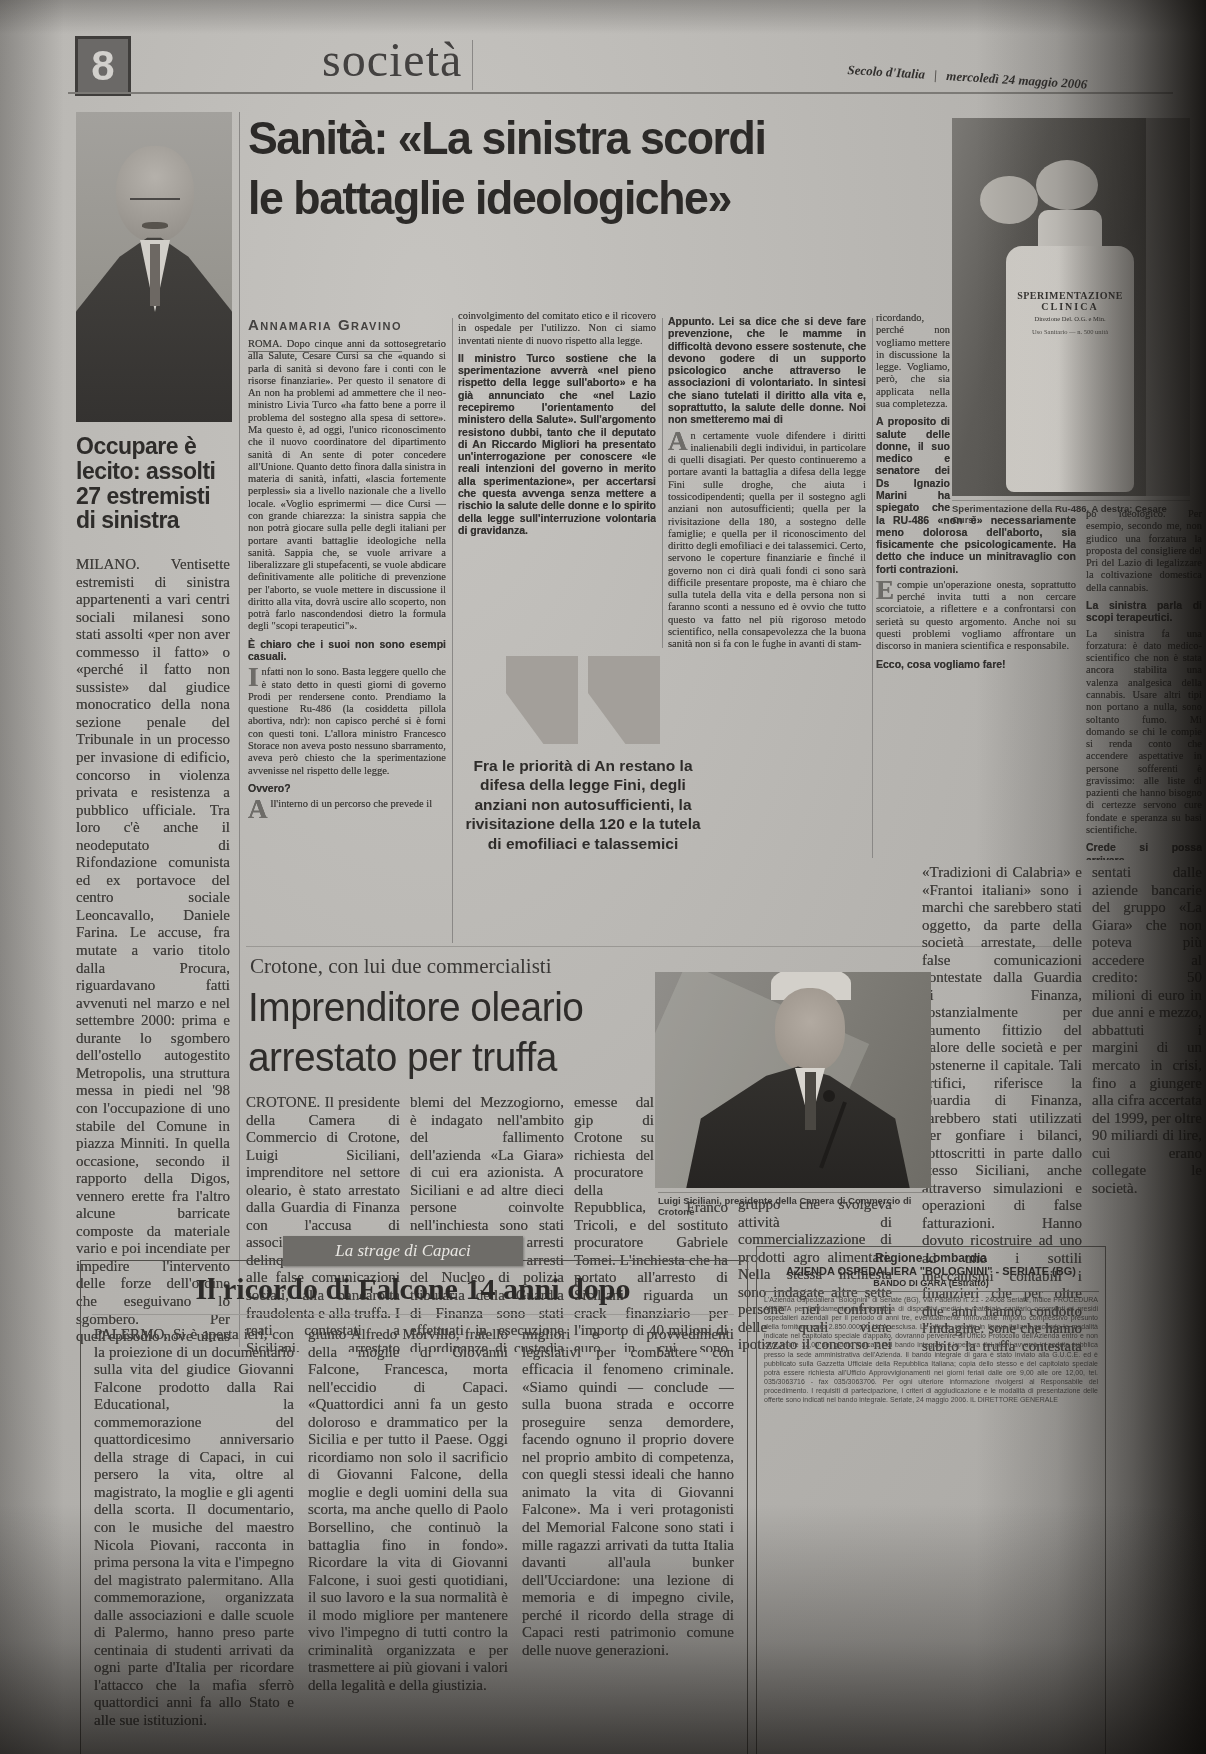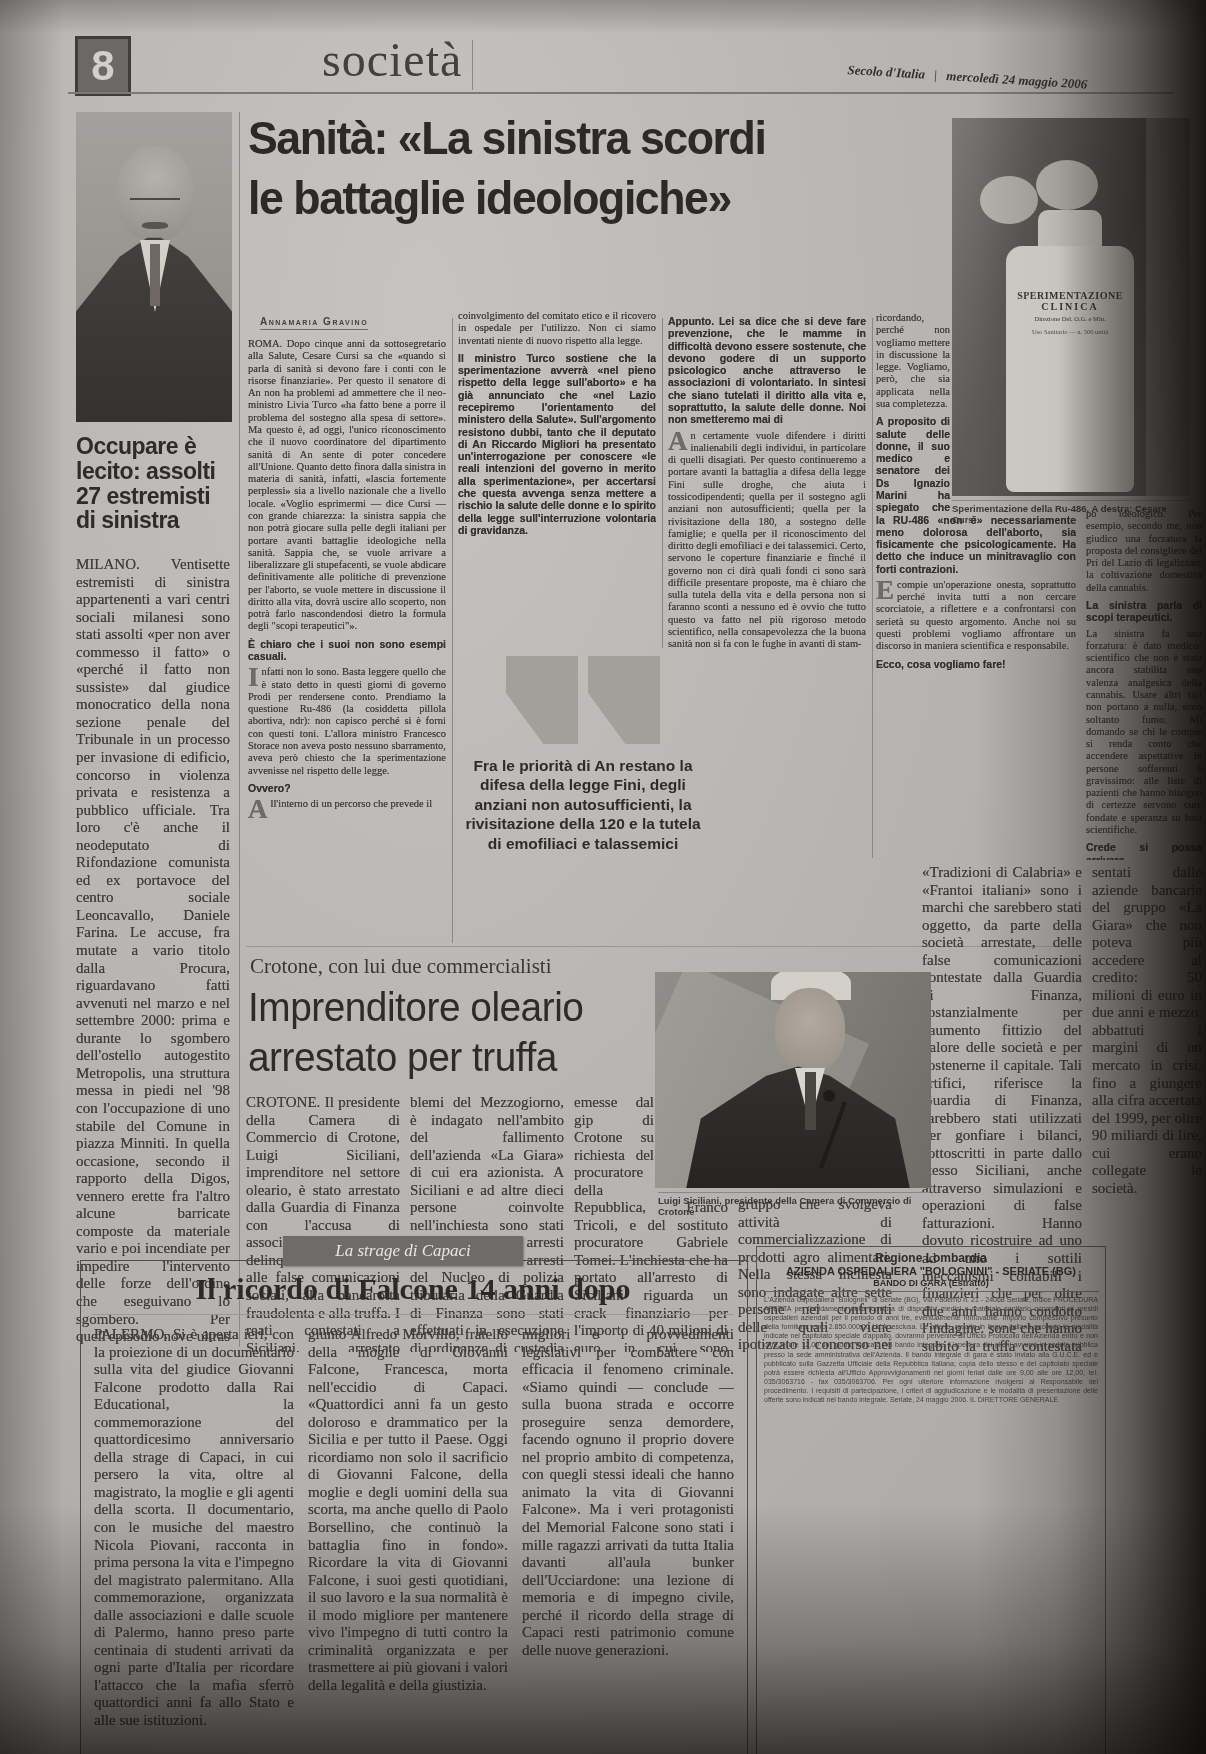--- a/index.html
+++ b/index.html
@@ -15,23 +15,23 @@
   .vrule{background:#8a8886;width:1px;}
   .hrule{background:#7c7a76;height:2px;}
   .thinrule{background:#9a9894;height:1px;}
   .masthead{font-size:13px;font-weight:bold;font-style:italic;color:#33312f;
             transform:rotate(3.5deg);transform-origin:left top;white-space:nowrap;}
   
   .main-hl{font-family:"Liberation Sans","DejaVu Sans",sans-serif;font-weight:800;
            font-size:47px;line-height:1.02;color:#2c2a28;letter-spacing:-1.5px;
            transform:scaleX(0.95);transform-origin:left top;white-space:nowrap;}
   .deck{font-size:20.5px;line-height:1.08;color:#393735;width:640px;}
-  .byline{font-family:"Liberation Sans","DejaVu Sans",sans-serif;font-size:10px;
+  .byline{font-family:"Liberation Sans","DejaVu Sans",sans-serif;font-size:15px;
           font-weight:bold;letter-spacing:1.5px;color:#444240;
-          border-bottom:1px solid #6e6c68;padding-bottom:2px;font-variant:small-caps;margin-left:12px;}
+          border-bottom:1px solid #6e6c68;padding-bottom:18px;font-variant:small-caps;}
   .left-hl{font-family:"Liberation Sans","DejaVu Sans",sans-serif;font-weight:bold;
            font-size:23px;line-height:1.08;color:#2e2c2a;letter-spacing:-0.5px;}
   .kicker{font-size:21px;color:#3a3836;}
   .sec-hl{font-family:"Liberation Sans","DejaVu Sans",sans-serif;font-weight:500;
           font-size:40px;line-height:1.05;color:#2e2c2a;letter-spacing:-0.5px;
           transform:scaleX(0.97);transform-origin:left top;white-space:nowrap;}
   
   .col{font-size:10.5px;line-height:1.17;text-align:justify;overflow:hidden;
        color:#403e3b;text-shadow:0 0 0.4px rgba(64,62,59,0.8);}
   .col p{margin:0 0 3px 0;text-indent:9px;}

